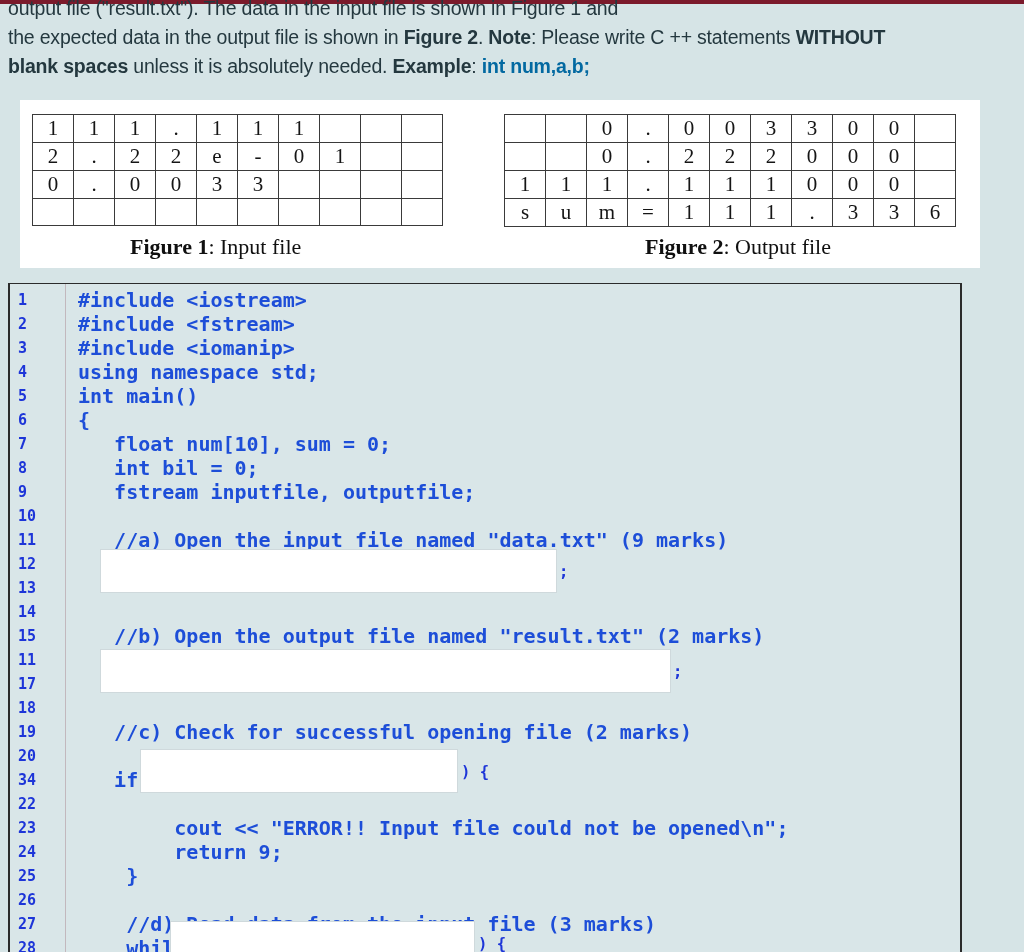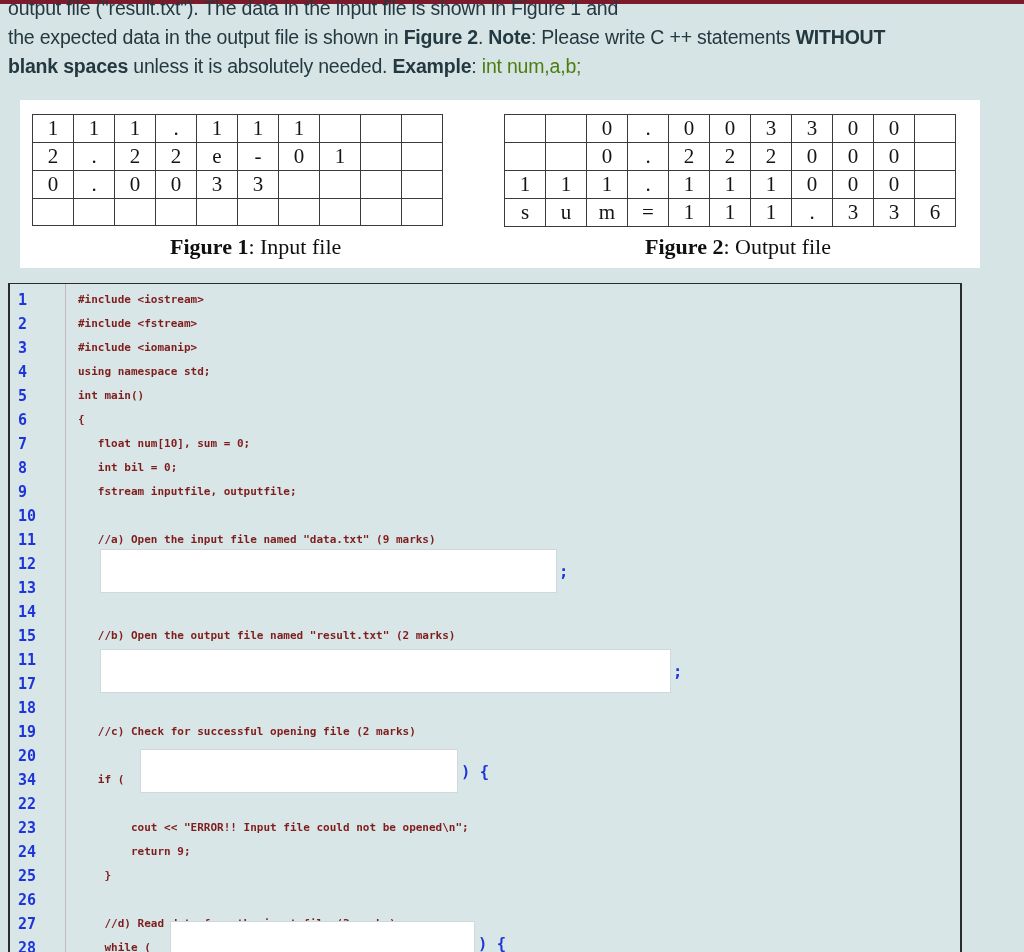--- a/index.html
+++ b/index.html
@@ -34,21 +34,21 @@
     width: 1000px;
     color: #24383f;
     font-size: 19.5px;
     line-height: 29px;
     letter-spacing: -0.2px;
     font-weight: 400;
   }
   .prose .ln { display: block; white-space: nowrap; }
   .prose b { font-weight: 700; }
   .prose .u { font-weight: 700; }
-  .prose .red { color: #4d7c0f; }
+  .prose .red { color: #0369a1; font-weight: bold; }
 
   
   .figures-panel {
     position: absolute;
     left: 20px; top: 100px;
     width: 960px; height: 168px;
     background: #ffffff;
   }
   .fig {
     position: absolute;
@@ -73,21 +73,21 @@
     line-height: 27px;
   }
   .caption {
     position: absolute;
     font-family: "Liberation Serif", serif;
     font-size: 22px;
     color: #101010;
     white-space: nowrap;
   }
   .caption b { font-weight: 700; }
-  .cap1 { left: 110px; top: 134px; margin-left: 40px; }
+  .cap1 { left: 110px; top: 134px; }
   .cap2 { left: 625px; top: 134px; text-align: right; }
 
   
   .code-panel {
     position: absolute;
     left: 8px; top: 283px;
     width: 954px; height: 700px;
     background: #d9e6e8;
     border-left: 2.5px solid #2b2b2b;
     border-top: 1.5px solid #2b2b2b;
@@ -117,23 +117,23 @@
     font-family: "DejaVu Sans Mono", monospace;
     font-size: 15px;
     font-weight: 700;
     color: #1d35d8;
     line-height: 24px;
   }
   .ctext {
     position: absolute;
     left: 68px; top: 0;
     font-family: "DejaVu Sans Mono", monospace;
-    font-size: 11px;
+    font-size: 20px;
     font-weight: 700;
-    color: #7f1d1d;
+    color: #1d4ed8;
     line-height: 24px;
     white-space: pre;
   }
 
   
   .blank {
     position: absolute;
     background: #ffffff;
     border: 1px solid #cfd9dc;
   }

